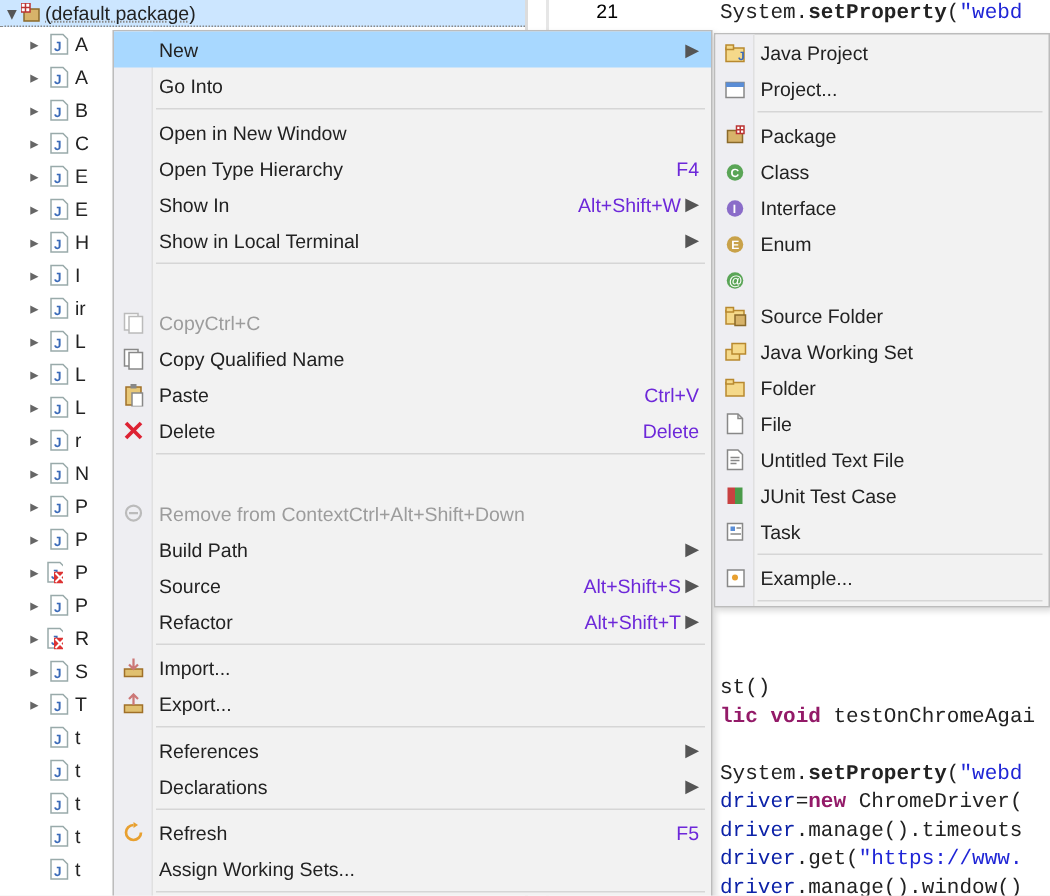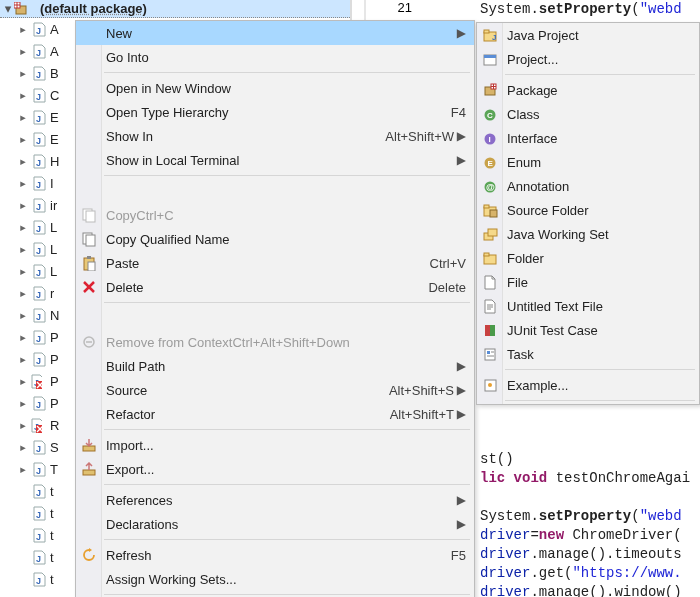--- a/index.html
+++ b/index.html
@@ -24,21 +24,21 @@
   }
   .tree-root {
     display: flex;
     align-items: center;
     height: 18px;
     background: #cce6ff;
     padding-left: 2px;
     border-bottom: 1px dotted #888;
   }
   .tree-root .tw { width: 12px; text-align: center; color: #555; }
-  .tree-root span.lbl { margin-left: 12px; text-decoration: underline dotted #888; font-weight: bold; }
+  .tree-root span.lbl { margin-left: 2px; text-decoration: underline dotted #888; }
   .tree-item {
     display: flex;
     align-items: center;
     height: 22px;
     padding-left: 16px;
   }
   .tree-item .tw {
     width: 14px; color: #666; font-size: 11px; text-align: center;
   }
   .tree-item .ic { width: 18px; display:flex; align-items:center; justify-content:center; }
@@ -114,21 +114,21 @@
     padding-left: 30px;
     padding-right: 8px;
   }
   .m-item .ic, .m-item-dis .ic {
     position: absolute;
     left: 4px; top: 3px;
     width: 18px; height: 18px;
     display: flex; align-items: center; justify-content: center;
   }
   .m-item .lbl { flex: 1; }
-  .m-item .accel { color: #404040; }
+  .m-item .accel { color: #6d28d9; }
   .m-item .sub {
     color: #555; font-size: 12px; width: 12px; text-align: right;
   }
   .m-item.hl { background: #a8d8ff; }
   .m-item-dis { color: #9c9c9c; margin-top: 27px; }
   .m-sep {
     height: 1px;
     margin: 3px 4px 3px 28px;
     background: #d6d6d6;
   }
@@ -676,21 +676,20 @@
     </span>
     <span class="lbl">Enum</span>
   </div>
   <div class="m-item">
     <span class="ic">
       <svg width="15" height="15">
           <circle cx="7" cy="8" r="5.5" fill="#5aa557"></circle>
           <text x="3" y="11" font-size="9" fill="#fff" font-weight="bold">@</text>
         </svg>
     </span>
-    <span class="lbl">Annotation</span>
   </div>
   <div class="m-item">
     <span class="ic">
       <svg width="15" height="15">
           <rect x="1" y="4" width="12" height="9" fill="#f5d98a" stroke="#b8892f"></rect>
           <rect x="1" y="2" width="5" height="3" fill="#f5d98a" stroke="#b8892f"></rect>
           <rect x="7" y="7" width="7" height="7" fill="#d7b36a" stroke="#8a6a2b"></rect>
         </svg>
     </span>
     <span class="lbl">Source Folder</span>

